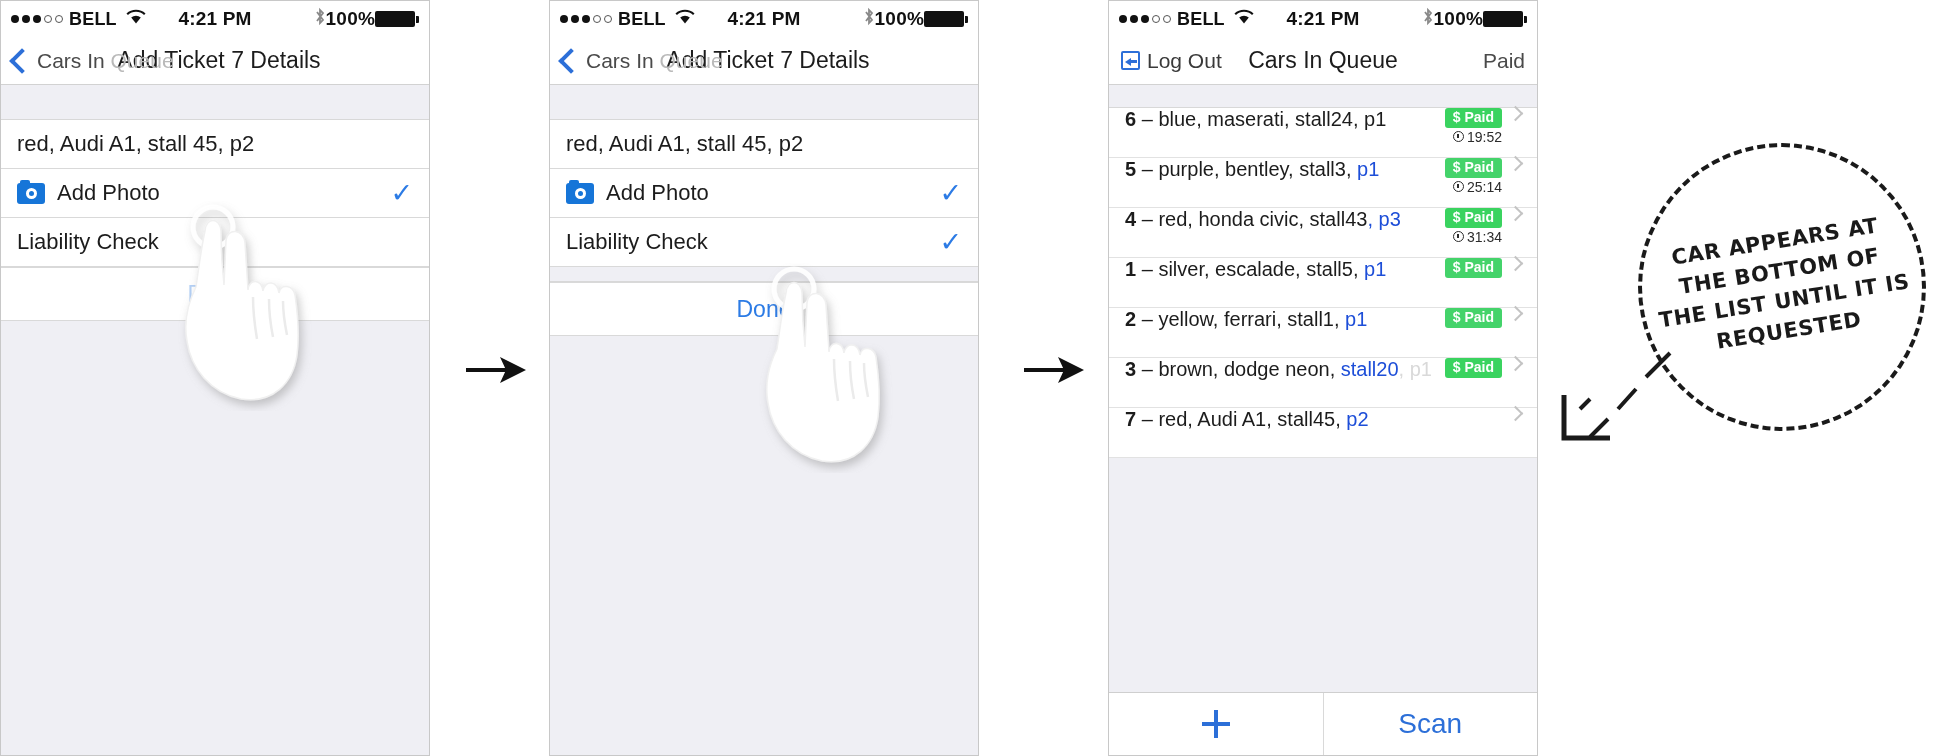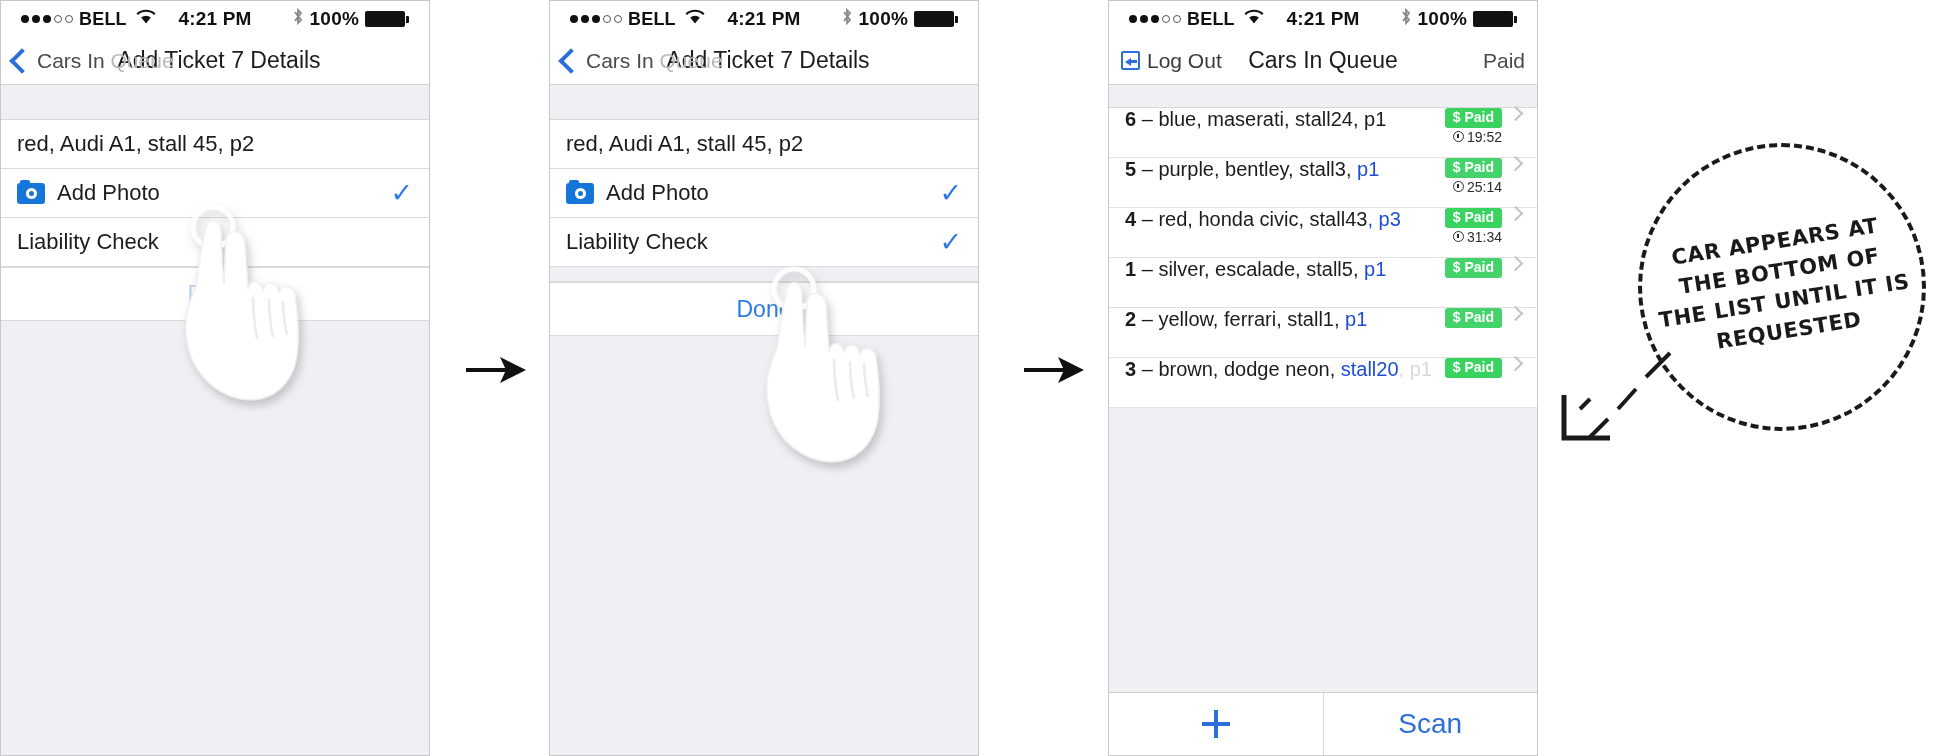--- a/index.html
+++ b/index.html
@@ -28,21 +28,21 @@
   }
   #phone-1 { left: 0px; }
   #phone-2 { left: 549px; }
   #phone-3 { left: 1108px; }
 
   
   .statusbar {
     height: 36px;
     display: flex;
     align-items: center;
-    padding: 0 20px;
+    padding: 0 10px;
     box-sizing: border-box;
     font-size: 19px;
     font-weight: bold;
     color: #111;
     letter-spacing: 0.2px;
     background: #ffffff;
   }
   .sb-left { display: flex; align-items: center; gap: 6px; }
   .sb-dots { display: flex; align-items: center; gap: 3px; }
   .sb-dots i {
@@ -63,21 +63,21 @@
     left: 0; right: 0;
     text-align: center;
     font-size: 19px;
     font-weight: bold;
     pointer-events: none;
   }
   .sb-right {
     margin-left: auto;
     display: flex;
     align-items: center;
-    gap: 6px;
+    gap: 0;
     z-index: 2;
   }
   .sb-batt {
     display: inline-flex;
     align-items: center;
   }
   .sb-batt-body {
     width: 40px; height: 16px;
     background: #111;
     border-radius: 2px;
@@ -716,20 +716,24 @@
     </div>
 
     <div class="queue-row">
       <span class="q-label"><b>3</b> – <span>brown, dodge neon, </span><span class="faded">stall20</span><span class="faded2">, p1</span></span>
       <span class="q-right">
         <span class="badge">$ Paid</span>
       </span>
       <span class="chev-right"></span>
     </div>
 
+    <div class="queue-row">
+      <span class="q-label"><b>7</b> – <span>red, Audi A1, stall45, </span><span class="faded">p2</span><span class="faded2"></span></span>
+      <span class="chev-right"></span>
+    </div>
 
     <div class="filler"></div>
 
     <div class="toolbar">
       <div class="toolbar-btn">
         <span class="plus-glyph"></span>
       </div>
       <div class="toolbar-btn">
         <span>Scan</span>
       </div>

